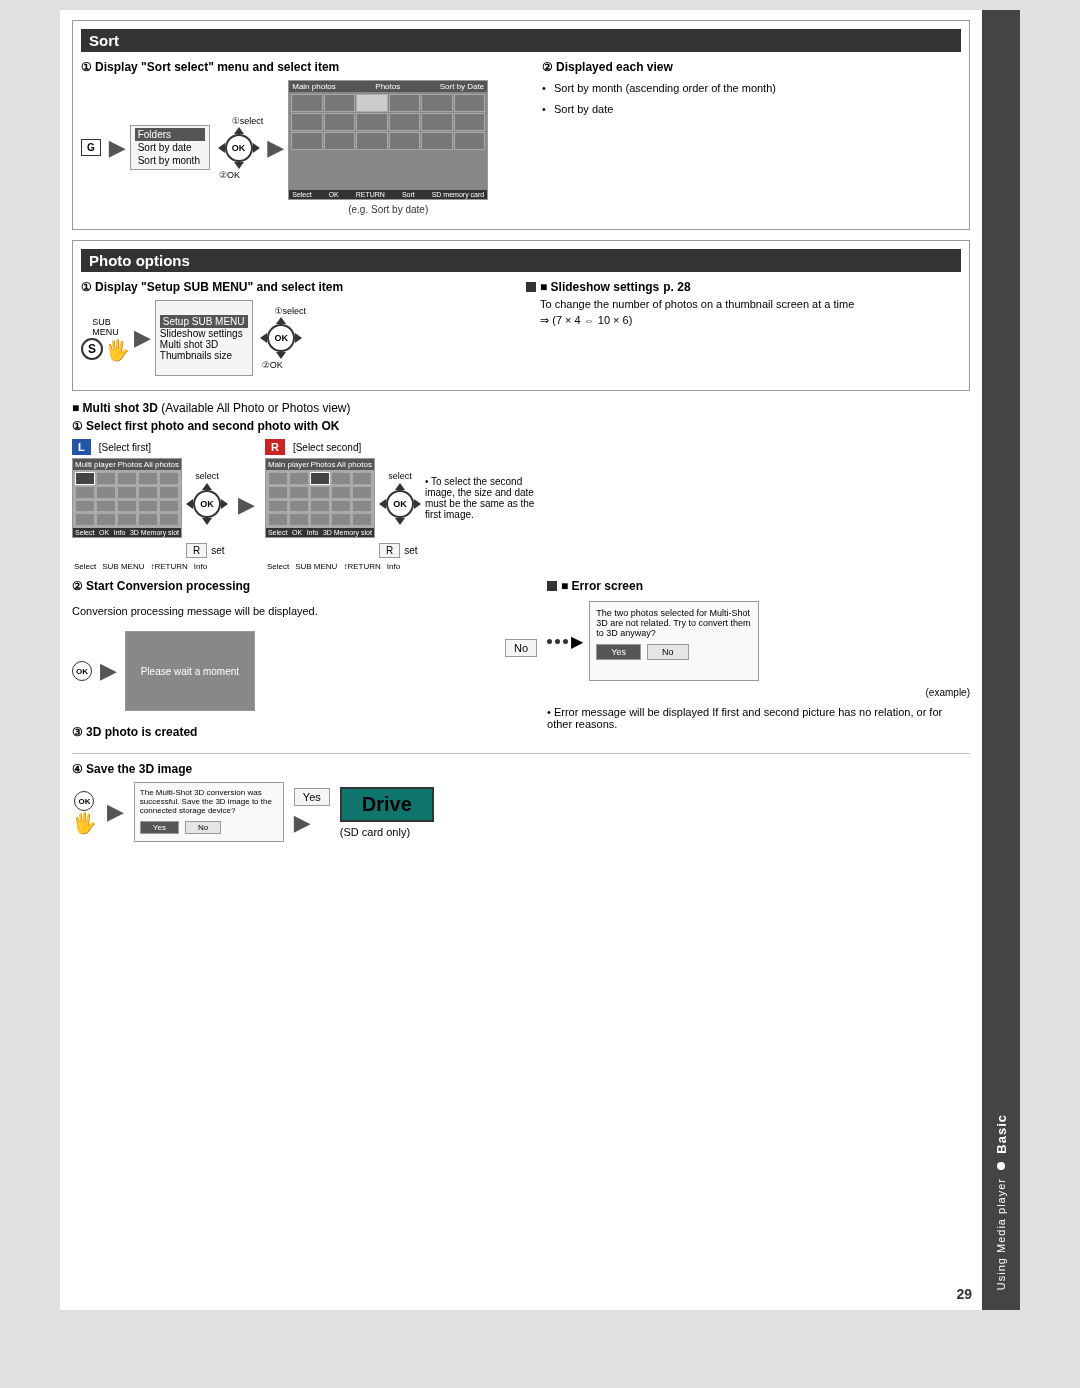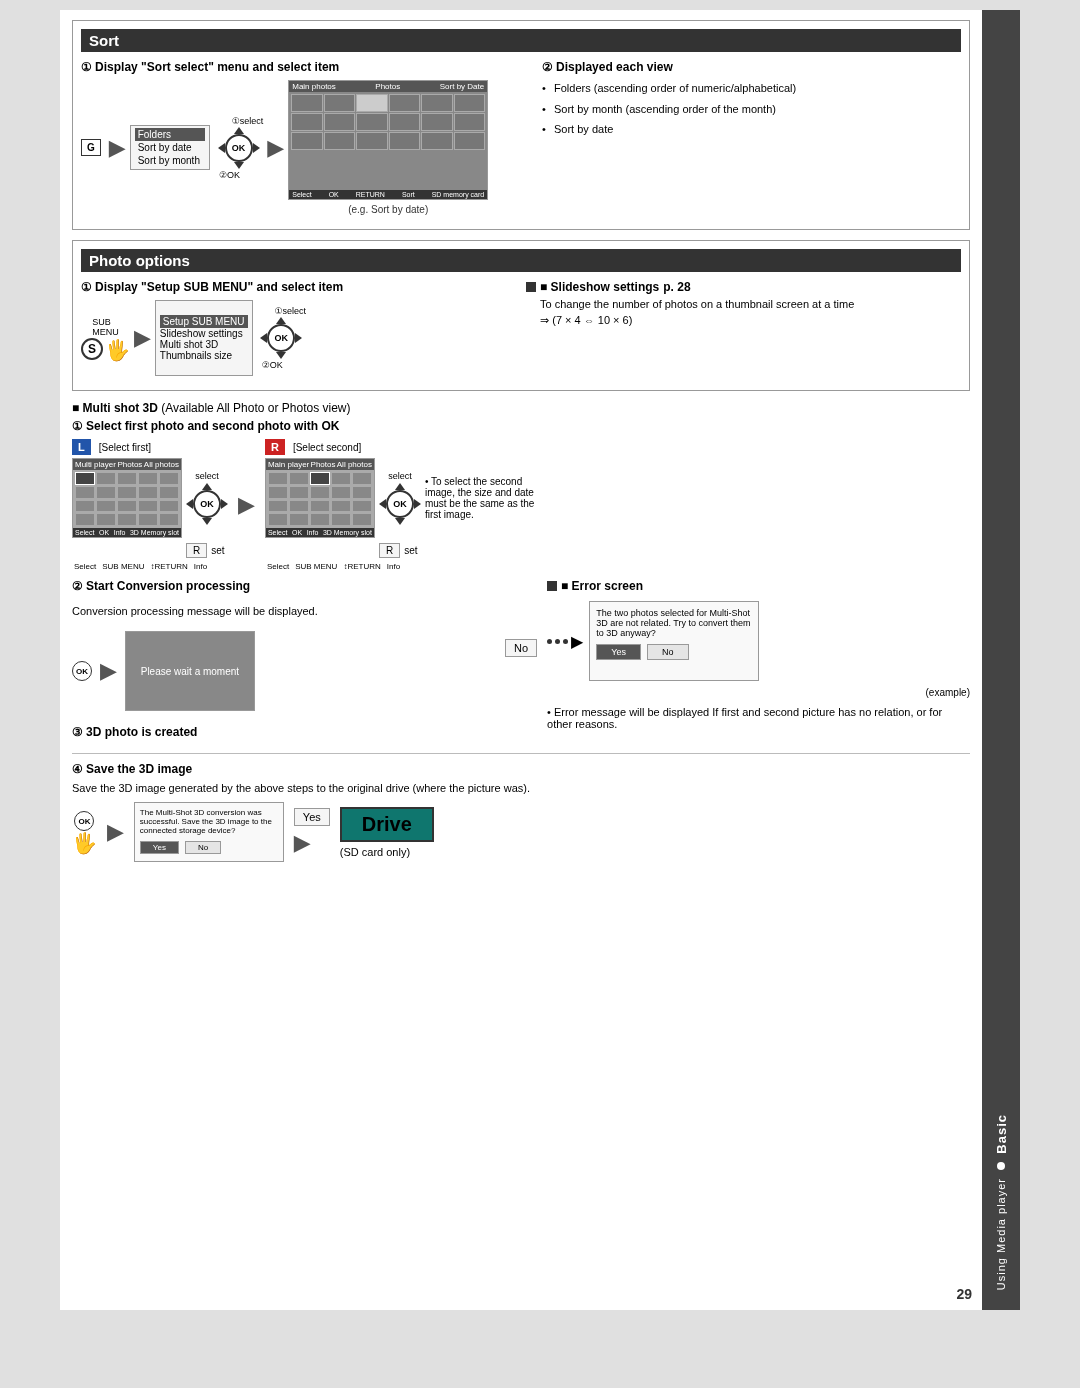--- a/index.html
+++ b/index.html
@@ -598,21 +598,20 @@
               <div class="eg-text">(e.g. Sort by date)</div>
             </div>
           </div>
         </div>
 
         <div class="sort-right">
           <div class="sub-title">
             <span>② Displayed each view</span>
           </div>
           <div class="right-bullets">
-            <div class="bullet-item">Folders (ascending order of numeric/alphabetical)</div>
             <div class="bullet-item">Sort by month (ascending order of the month)</div>
             <div class="bullet-item">Sort by date</div>
           </div>
         </div>
       </div>
     </div>
 
     <div class="photo-section section-box">
       <div class="section-header">
         <span>Photo options</span>
@@ -890,23 +889,20 @@
           <div style="font-size:11px;margin-top:4px;">• Error message will be displayed If first and second picture has no relation, or for other reasons.</div>
         </div>
       </div>
 
       <div class="section-divider"></div>
 
       <div style="margin-top:6px;">
         <div class="sub-title" style="font-weight:bold;">
           <span>④ Save the 3D image</span>
         </div>
-        <div style="font-size:11px;margin-bottom:8px;">
-          <span>Save the 3D image generated by the above steps to the original drive (where the picture was).</span>
-        </div>
         <div style="display:flex;flex-direction:row;align-items:center;gap:10px;">
 
           <div style="display:flex;flex-direction:column;align-items:center;gap:2px;">
             <div class="ok-small">OK</div>
             <div class="hand-icon">🖐</div>
           </div>
           <span class="big-arrow-right">▶</span>
 
           <div class="save-screen">
             <div>The Multi-Shot 3D conversion was successful. Save the 3D image to the connected storage device?</div>

